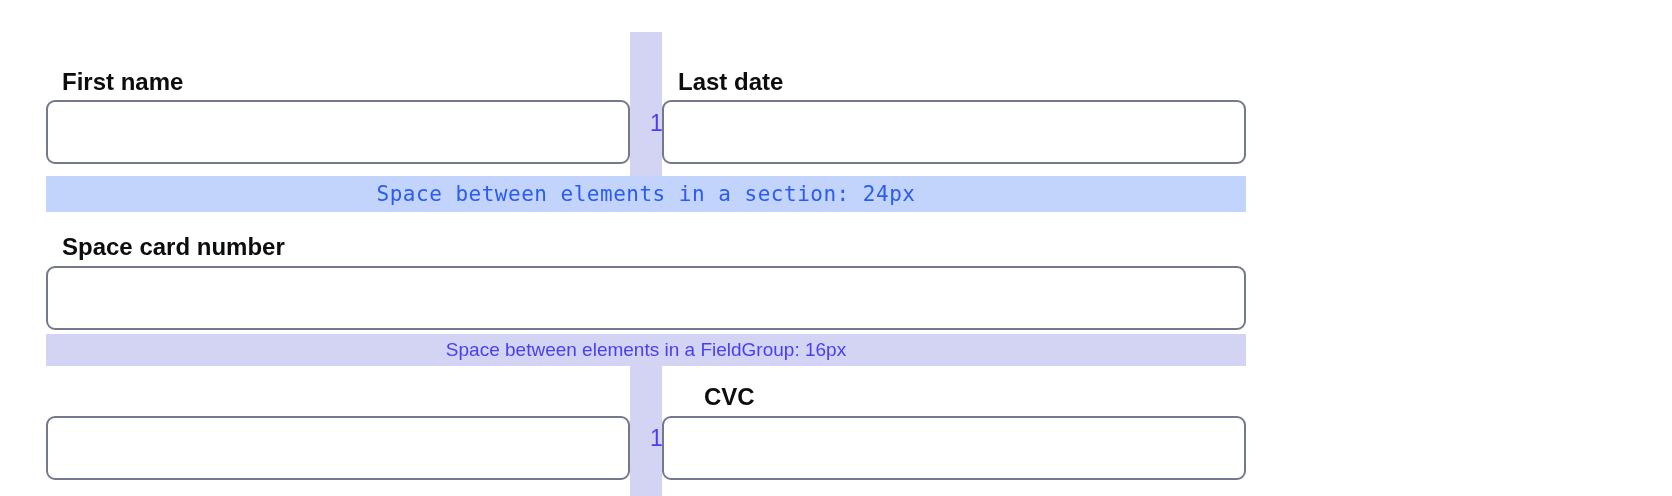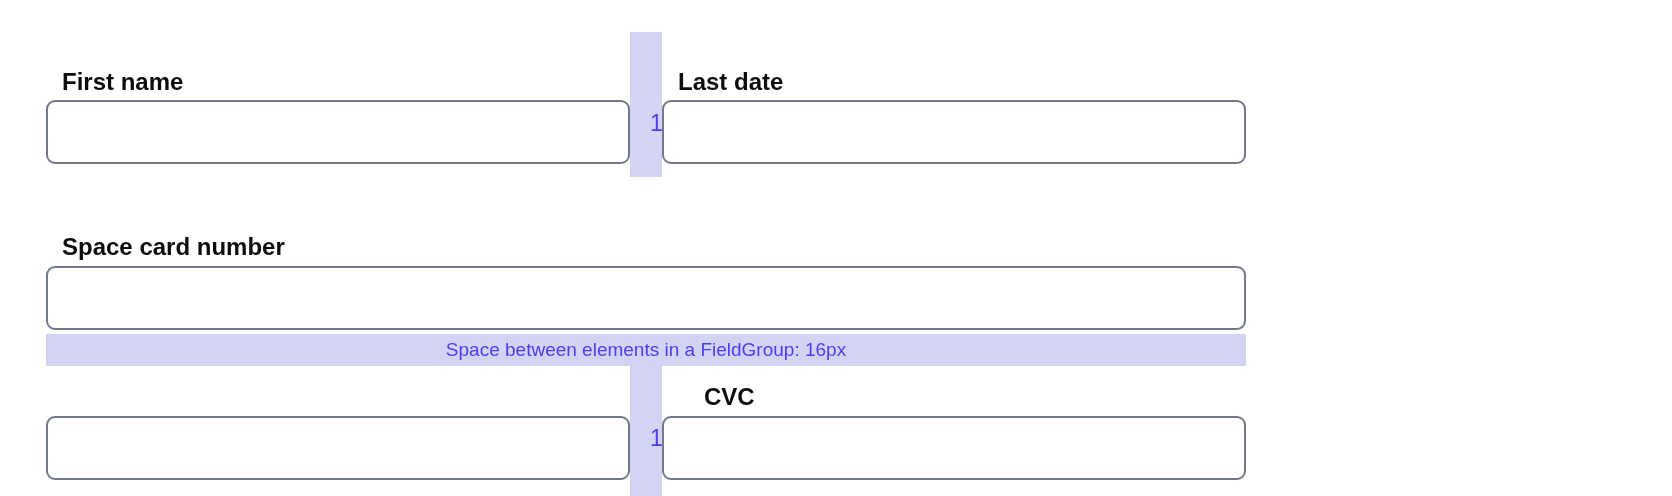--- a/index.html
+++ b/index.html
@@ -98,20 +98,23 @@
   <div class="field-label" style="left:14px; top:22px;">First name</div>
 
   <input class="field-input" type="text" style="left: 14px; top: 68px; width: 584px; height: 64px;" placeholder="">
 
   <div class="field-label" style="left:630px; top:22px;">Last date</div>
 
   <input class="field-input" type="text" style="left: 630px; top: 68px; width: 584px; height: 64px;" placeholder="">
 
   <div class="gap-strip-label" style="left:602px; top:64px;">16</div>
 
+  <div class="anno-bar section" style="left:14px; top:144px; width:1200px; height:36px;">
+    <span>Space between elements in a section: 24px</span>
+  </div>
 
   <div class="field-label" style="left:14px; top:187px;">Space card number</div>
 
   <input class="field-input" type="text" style="left: 14px; top: 234px; width: 1200px; height: 64px;" placeholder="">
 
   <div class="anno-bar fieldgroup" style="left:14px; top:302px; width:1200px; height:26px;">
     <span>Space between elements in a FieldGroup: 16px</span>
   </div>
 
 

